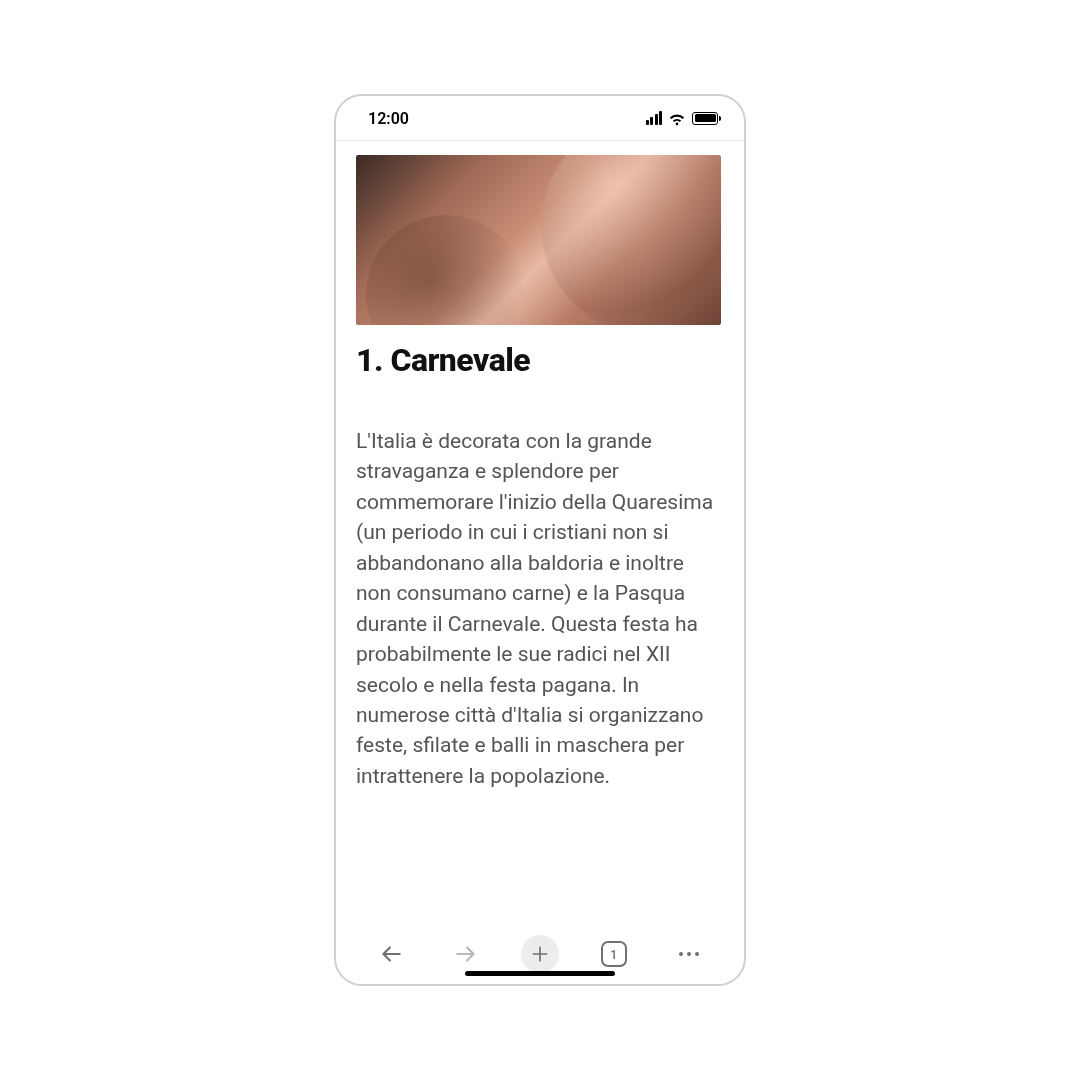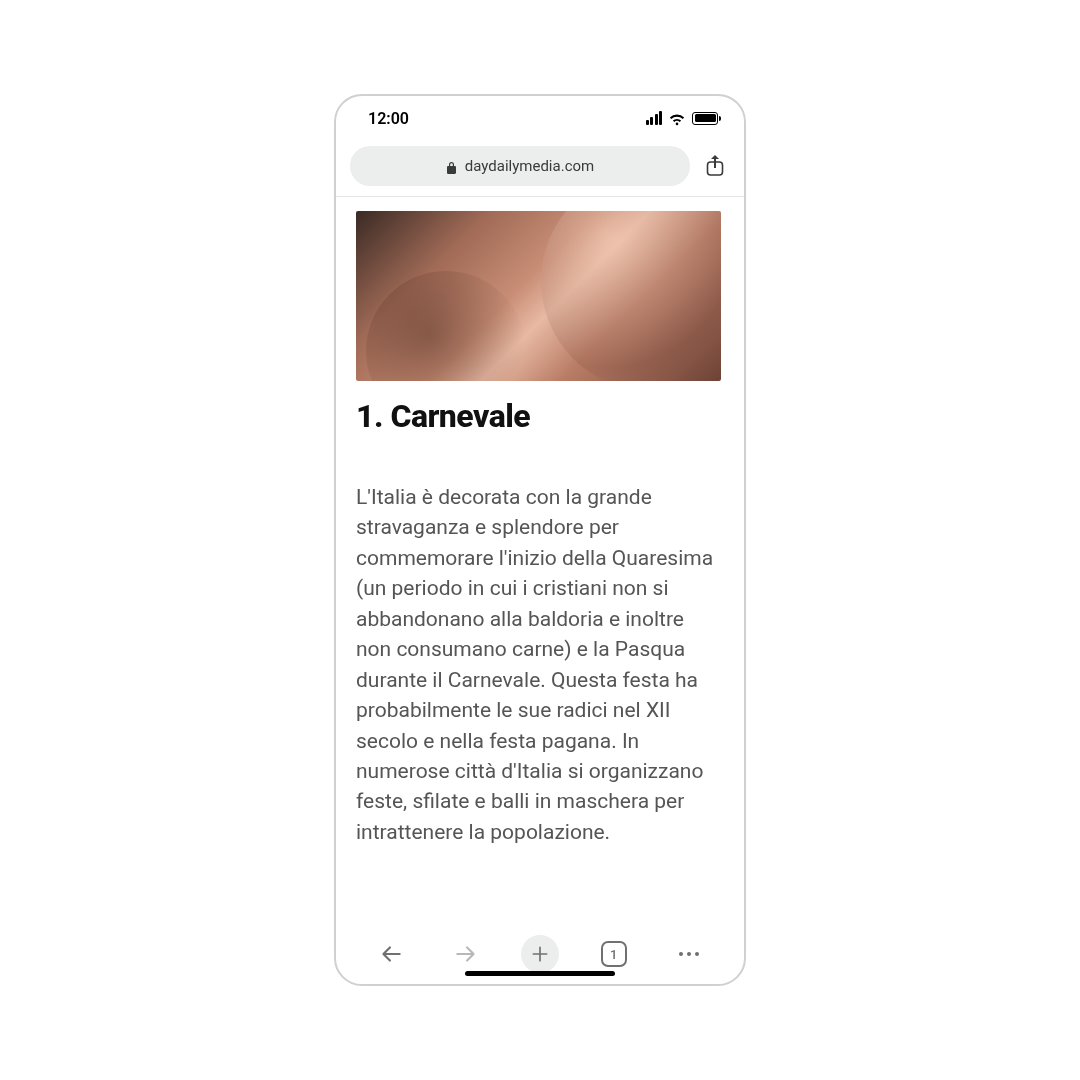--- a/index.html
+++ b/index.html
@@ -111,36 +111,20 @@
         <svg viewBox="0 0 18 14" width="18" height="14">
             <path d="M9 13.2a1.3 1.3 0 100-2.6 1.3 1.3 0 000 2.6zM4.8 8.6a6 6 0 018.4 0l-1.5 1.5a3.9 3.9 0 00-5.4 0L4.8 8.6zM1.8 5.6a10.2 10.2 0 0114.4 0L14.7 7a8.1 8.1 0 00-11.4 0L1.8 5.6z" fill="#000"></path>
           </svg>
       </span>
       <span class="battery">
           <span class="battery-fill"></span>
         </span>
     </div>
   </div>
 
-  <div class="urlbar-row">
-    <div class="urlbar">
-      <span class="lock">
-        <svg viewBox="0 0 11 13" width="11" height="13">
-            <path d="M3 5V3.5a2.5 2.5 0 115 0V5h.8c.66 0 1.2.54 1.2 1.2v5.6c0 .66-.54 1.2-1.2 1.2H2.2A1.2 1.2 0 011 11.8V6.2C1 5.54 1.54 5 2.2 5H3zm1.2 0h2.6V3.5a1.3 1.3 0 10-2.6 0V5z" fill="#3a3a3a"></path>
-          </svg>
-      </span>
-      <span>daydailymedia.com</span>
-    </div>
-    <div class="share-btn">
-      <svg viewBox="0 0 20 24" width="20" height="24">
-        <path d="M10 1l-4 4h3v9h2V5h3l-4-4z" fill="#3a3a3a"></path>
-        <rect x="2.5" y="8" width="15" height="13" rx="3" fill="none" stroke="#3a3a3a" stroke-width="1.6"></rect>
-      </svg>
-    </div>
-  </div>
 
   <div class="divider"></div>
 
   <div class="content">
     <div class="hero"></div>
     <h1 class="article-title">1. Carnevale</h1>
     <p class="article-body">L'Italia è decorata con la grande stravaganza e splendore per commemorare l'inizio della Quaresima (un periodo in cui i cristiani non si abbandonano alla baldoria e inoltre non consumano carne) e la Pasqua durante il Carnevale. Questa festa ha probabilmente le sue radici nel XII secolo e nella festa pagana. In numerose città d'Italia si organizzano feste, sfilate e balli in maschera per intrattenere la popolazione.</p>
   </div>
 
   <div class="bottombar">

